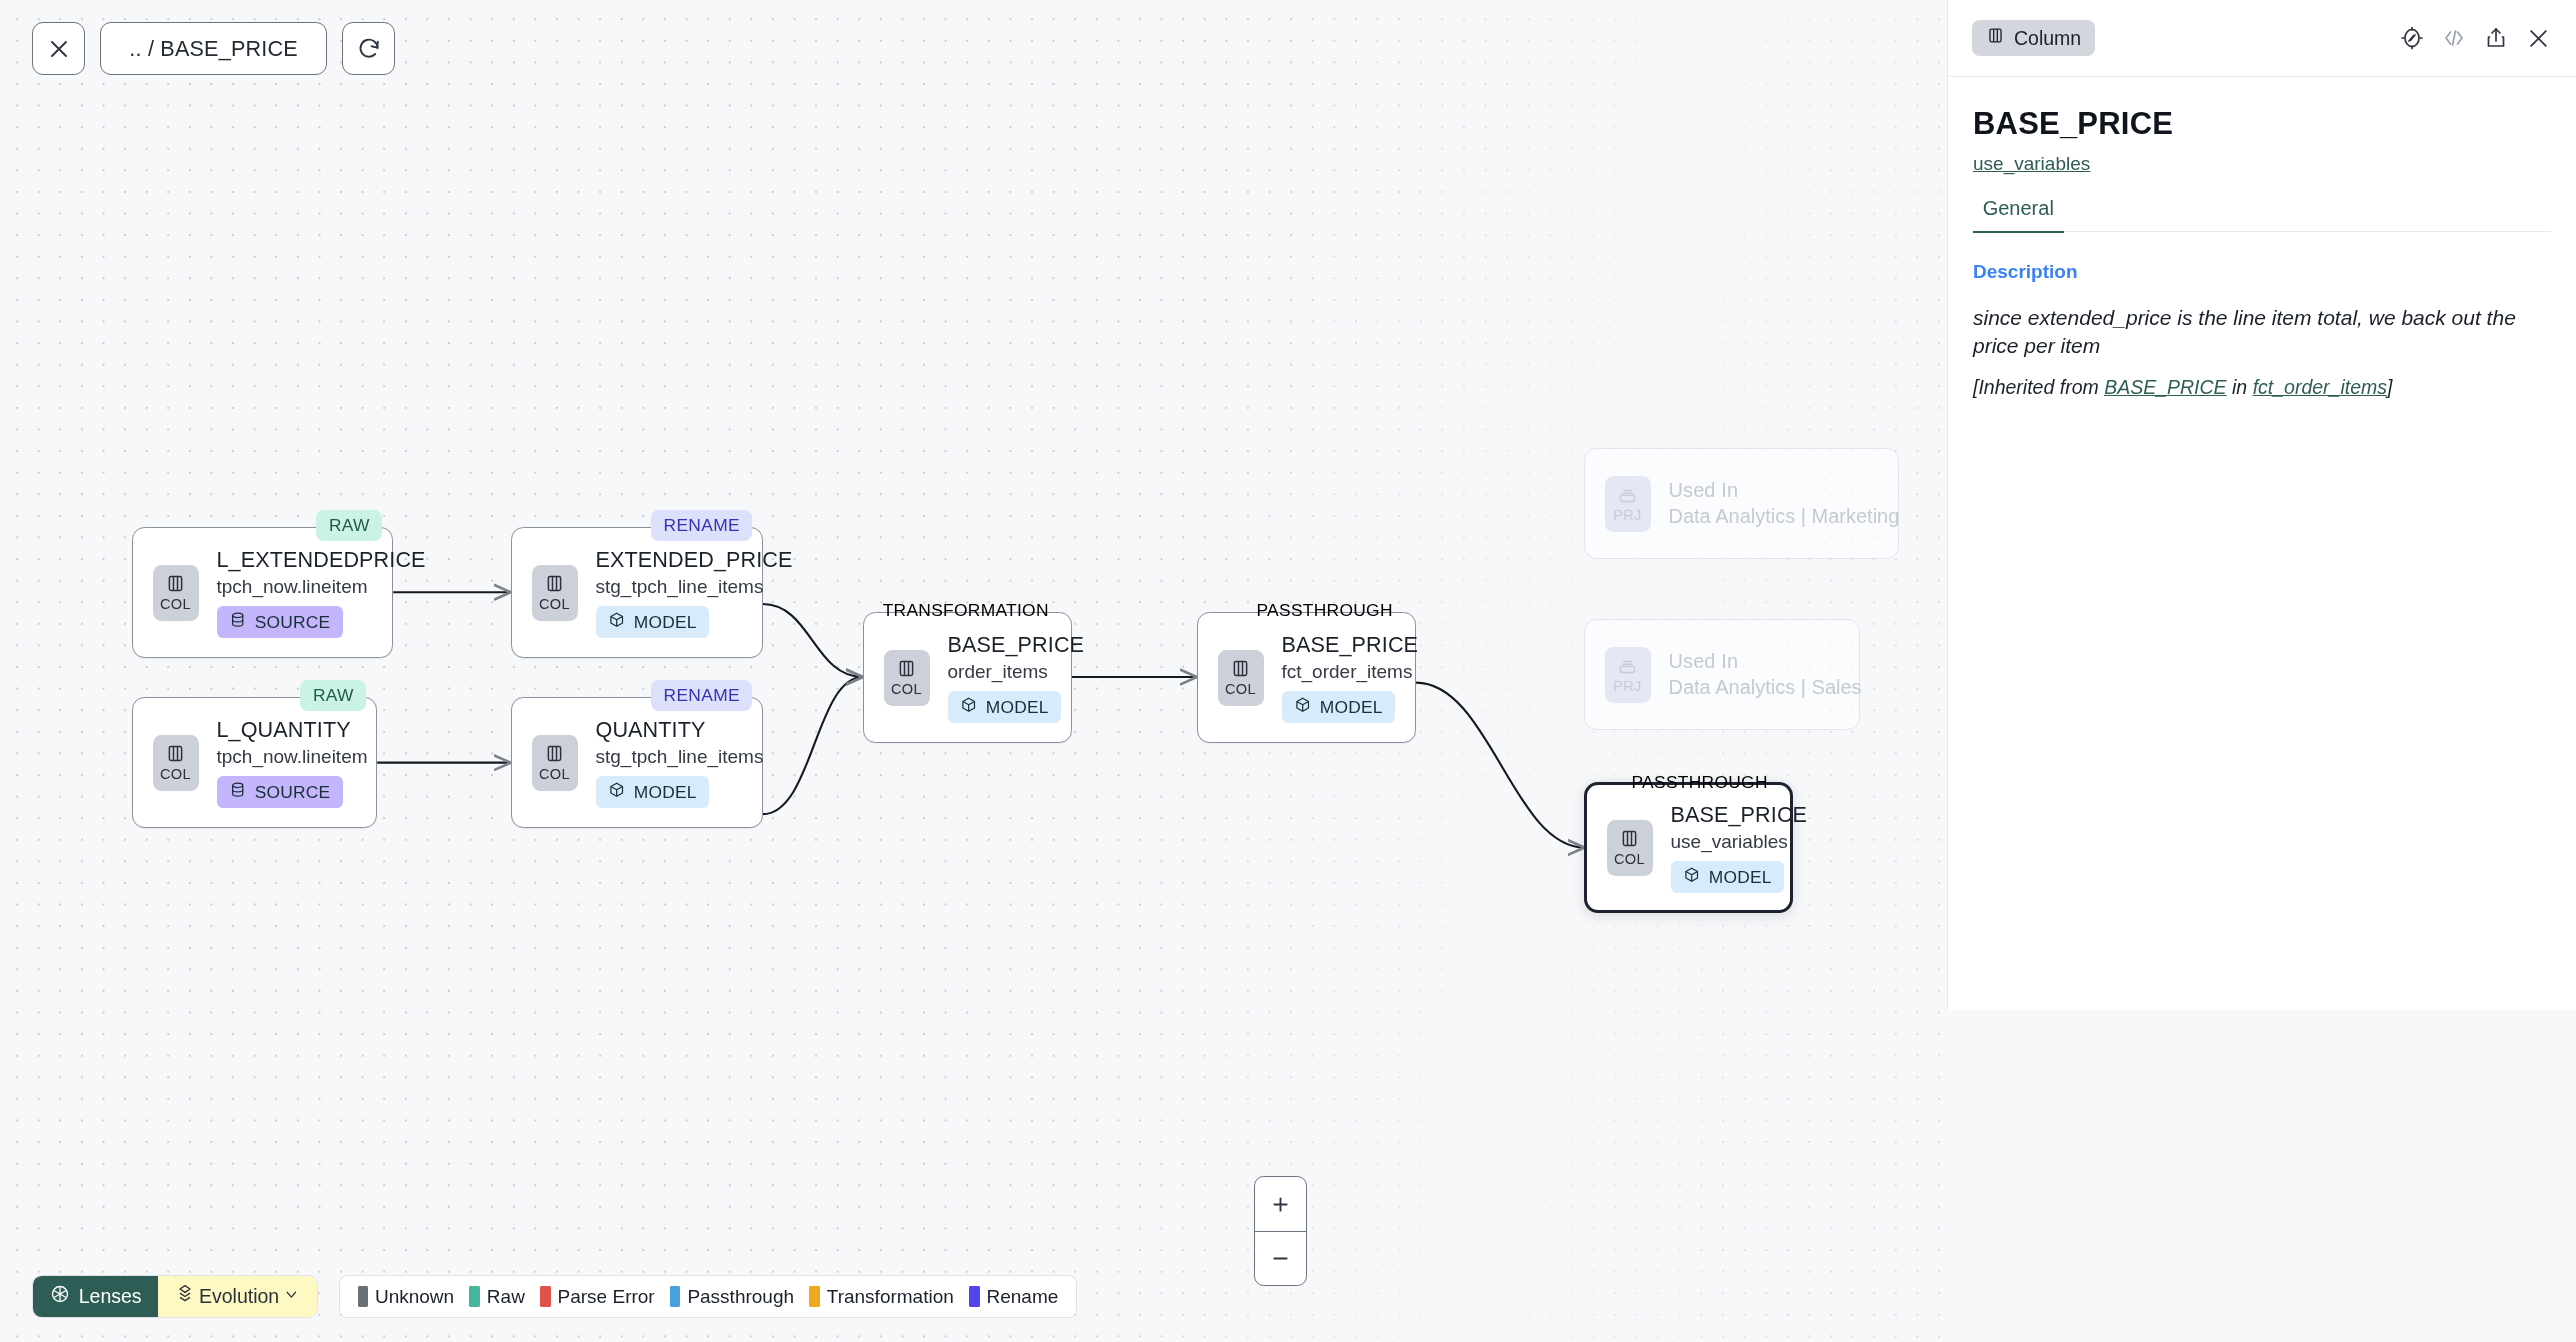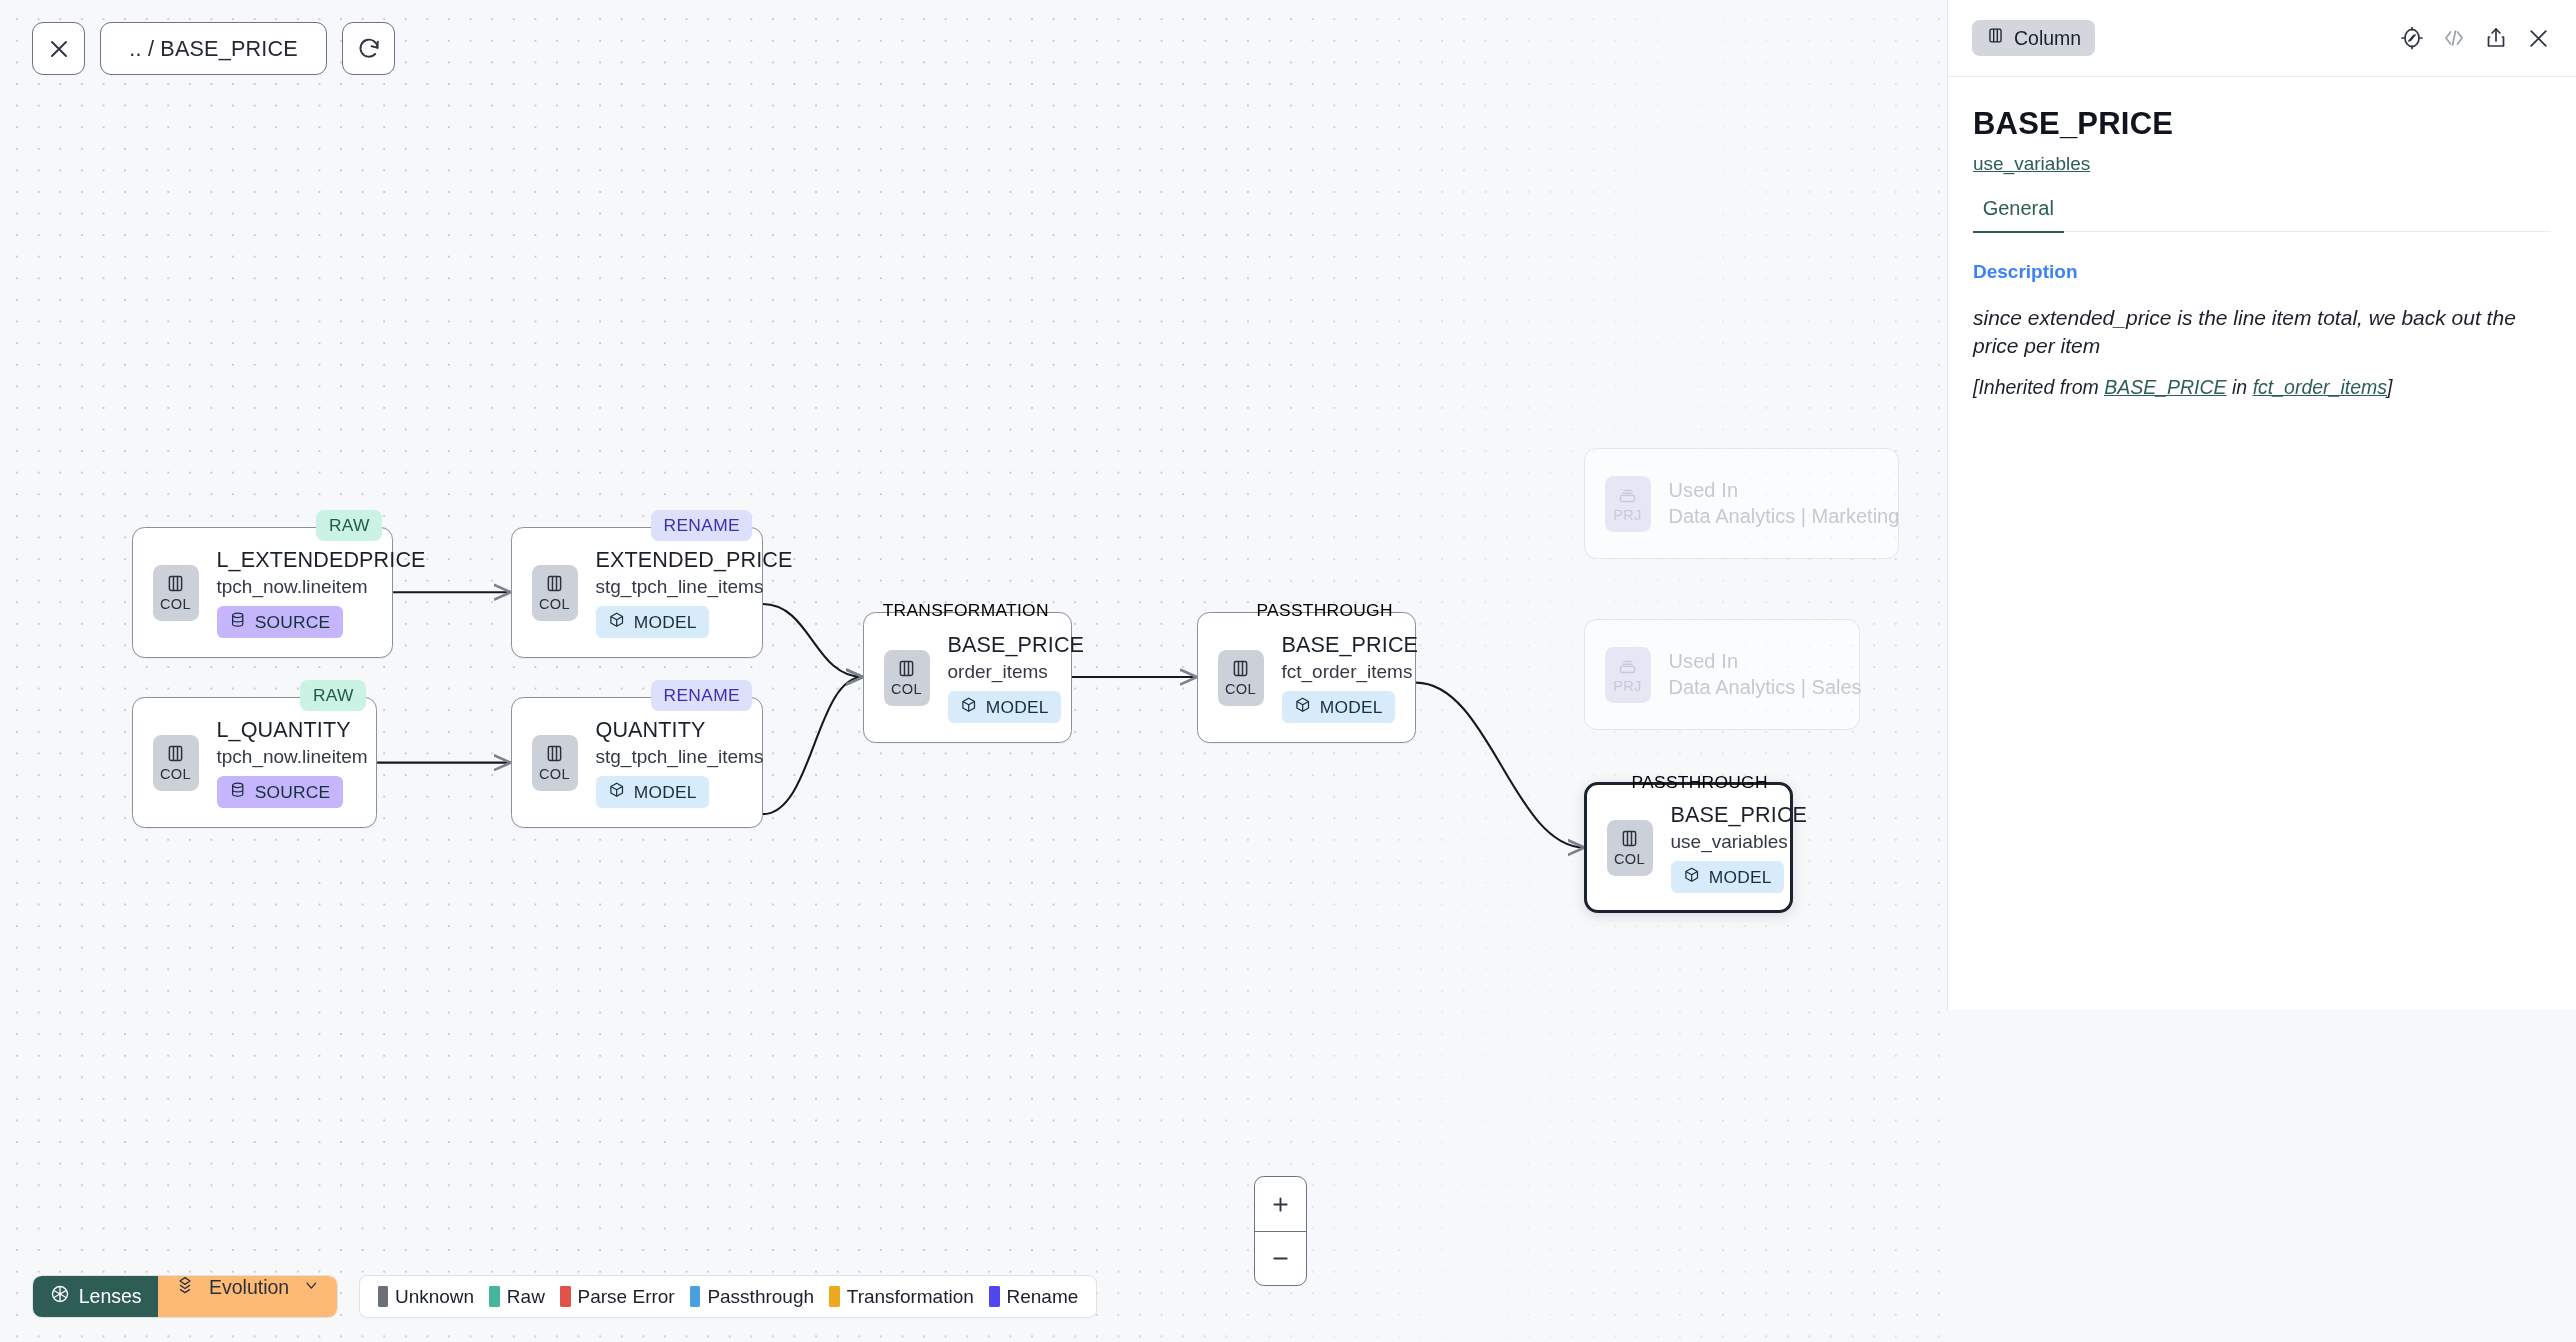--- a/index.html
+++ b/index.html
@@ -88,21 +88,21 @@
   .zoomctl div + div { border-top: 1.4px solid #6b7280; }
 
   
   .bottombar { position: absolute; left: 32px; bottom: 25px; display: flex; gap: 21px; align-items: center; z-index: 30; }
   .lensgroup { display: flex; border: 1.4px solid #dfe2e8; border-radius: 9.7px; overflow: hidden; background:#fff; height: 43px; }
   .lenses-btn {
     background: #2d5d55; color: #fff; display: flex; align-items: center; gap: 9px;
     padding: 0 16.7px; font-size: 19.5px; cursor: pointer;
   }
   .evolution-btn {
-    background: #fdba74; color: #2b313c; display: flex; gap: 14px;
+    background: #fef9c3; color: #2b313c; display: flex; align-items: center; gap: 4px;
     padding: 0 16.7px; font-size: 19.5px; cursor: pointer;
   }
   .legend {
     display: flex; align-items: center; gap: 15.3px; background: #fff; height: 43px;
     border: 1.4px solid #dfe2e8; border-radius: 8px; padding: 0 18px;
   }
   .legend-item { display: flex; align-items: center; gap: 7px; font-size: 19px; color: #1b212b; white-space: nowrap; }
   .sw { width: 10.4px; height: 21px; border-radius: 1.4px; display: inline-block; }
 
   

